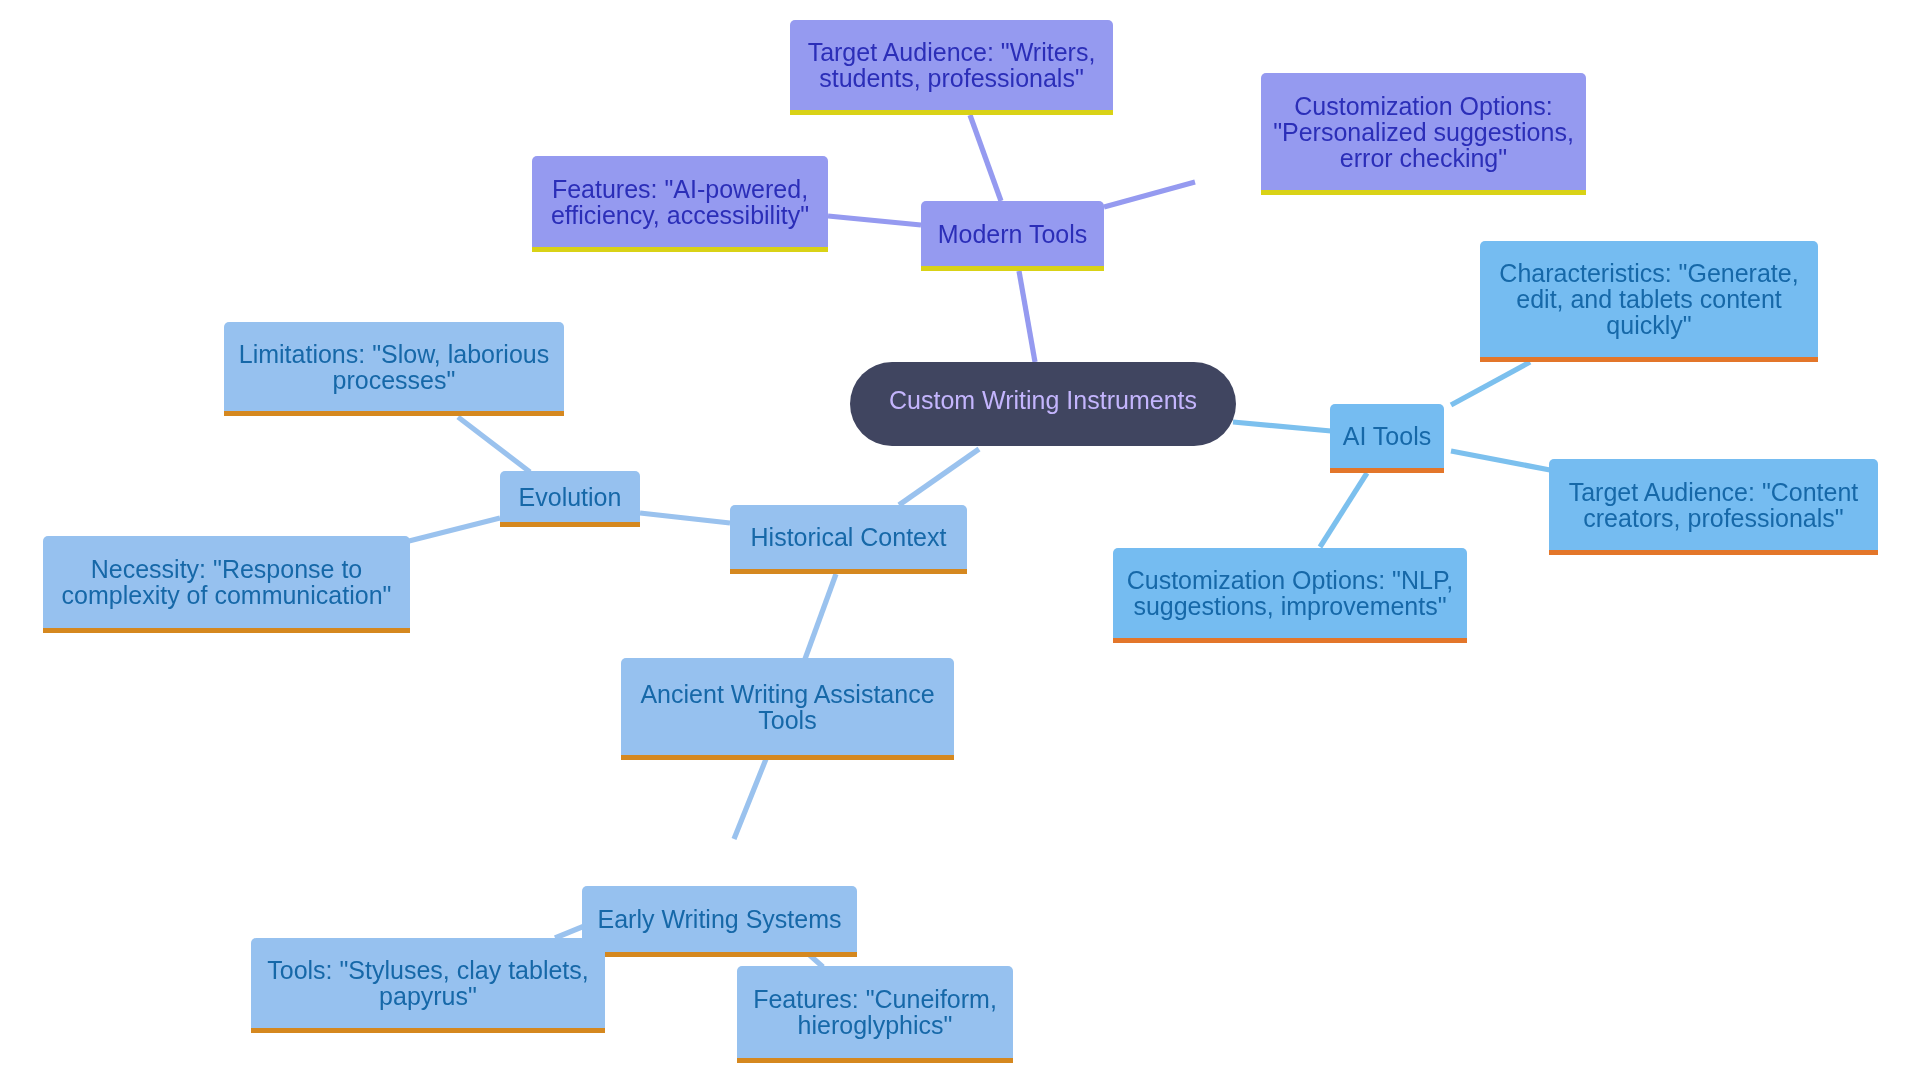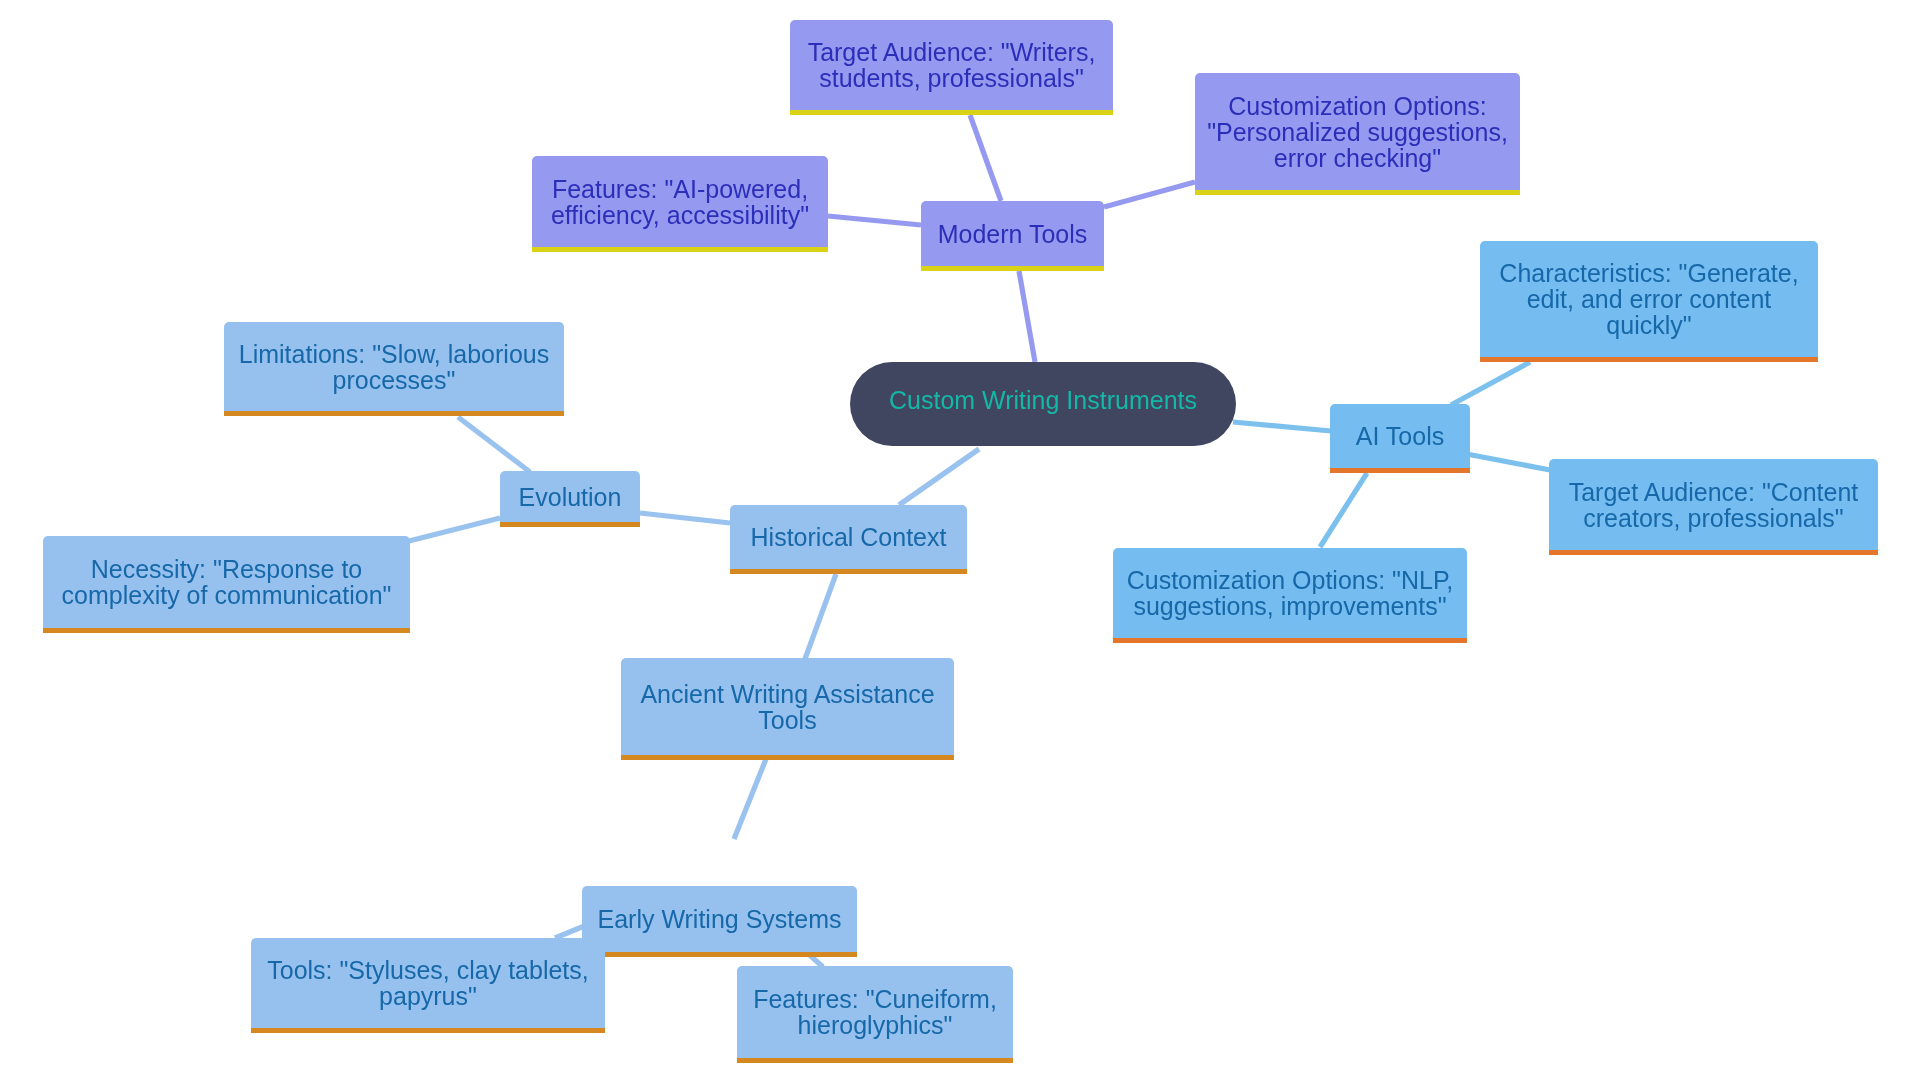--- a/index.html
+++ b/index.html
@@ -17,21 +17,21 @@
         justify-content:center;text-align:center;
         font-size:25px;line-height:26px;border-radius:5px 5px 0 0;}
   .node .label{display:block;width:100%;}
   .node .line{display:block;white-space:nowrap;}
   .node.blue{background:#75BCF1;color:#1668A8;
               border-bottom:5.5px solid #E3762A;}
   .node.blue-light{background:#96C1EF;color:#1668A8;
                     border-bottom:5.5px solid #D5881F;}
   .node.purple{background:#959AF0;color:#2B2EB8;
                 border-bottom:5.5px solid #D9D216;}
-  .node.root{background:#404560;color:#14b8a6;border-radius:42px;
+  .node.root{background:#404560;color:#c4b5fd;border-radius:42px;
               border-bottom:none;padding-bottom:8px;}
 </style>
 </head>
 <body>
 
 <div id="stage">
 
     <svg id="edge-layer" viewBox="0 0 1920 1080" xmlns="http://www.w3.org/2000/svg">
       <path class="edge purple-edge" id="e-root-modernTools" d="M 1035 362 L 1019 271"></path>
       <path class="edge purple-edge" id="e-modernTools-targetAudienceWriters" d="M 1001 201 L 970 115"></path>
@@ -50,52 +50,52 @@
       <path class="edge blue-light-edge" id="e-earlyWriting-toolsStyluses" d="M 626 909 L 555 938"></path>
       <path class="edge blue-light-edge" id="e-earlyWriting-featuresCuneiform" d="M 758 909 L 823 967"></path>
     </svg>
 
     <div class="node purple" id="targetAudienceWriters" style="left:790px;top:20px;width:323px;height:95px;">
       <span class="label">
         <span class="line">Target Audience: "Writers,</span>
         <span class="line">students, professionals"</span>
       </span>
     </div>
-    <div class="node purple" id="customizationPersonalized" style="left:1195px;top:73px;width:325px;height:122px;">
+    <div class="node purple" id="customizationPersonalized" style="left:1261px;top:73px;width:325px;height:122px;">
       <span class="label">
         <span class="line">Customization Options:</span>
         <span class="line">"Personalized suggestions,</span>
         <span class="line">error checking"</span>
       </span>
     </div>
     <div class="node purple" id="featuresAI" style="left:532px;top:156px;width:296px;height:96px;">
       <span class="label">
         <span class="line">Features: "AI-powered,</span>
         <span class="line">efficiency, accessibility"</span>
       </span>
     </div>
     <div class="node purple" id="modernTools" style="left:921px;top:201px;width:183px;height:70px;">
       <span class="label">
         <span class="line">Modern Tools</span>
       </span>
     </div>
     <div class="node blue" id="characteristics" style="left:1480px;top:241px;width:338px;height:121px;">
       <span class="label">
         <span class="line">Characteristics: "Generate,</span>
-        <span class="line">edit, and error content</span>
+        <span class="line">edit, and tablets content</span>
         <span class="line">quickly"</span>
       </span>
     </div>
     <div class="node blue-light" id="limitations" style="left:224px;top:322px;width:340px;height:94px;">
       <span class="label">
         <span class="line">Limitations: "Slow, laborious</span>
         <span class="line">processes"</span>
       </span>
     </div>
-    <div class="node blue" id="aiTools" style="left:1330px;top:404px;width:140px;height:69px;align-items:center;">
+    <div class="node blue" id="aiTools" style="left:1330px;top:404px;width:114px;height:69px;align-items:center;">
       <span class="label">
         <span class="line">AI Tools</span>
       </span>
     </div>
     <div class="node blue" id="targetAudienceContent" style="left:1549px;top:459px;width:329px;height:96px;">
       <span class="label">
         <span class="line">Target Audience: "Content</span>
         <span class="line">creators, professionals"</span>
       </span>
     </div>

